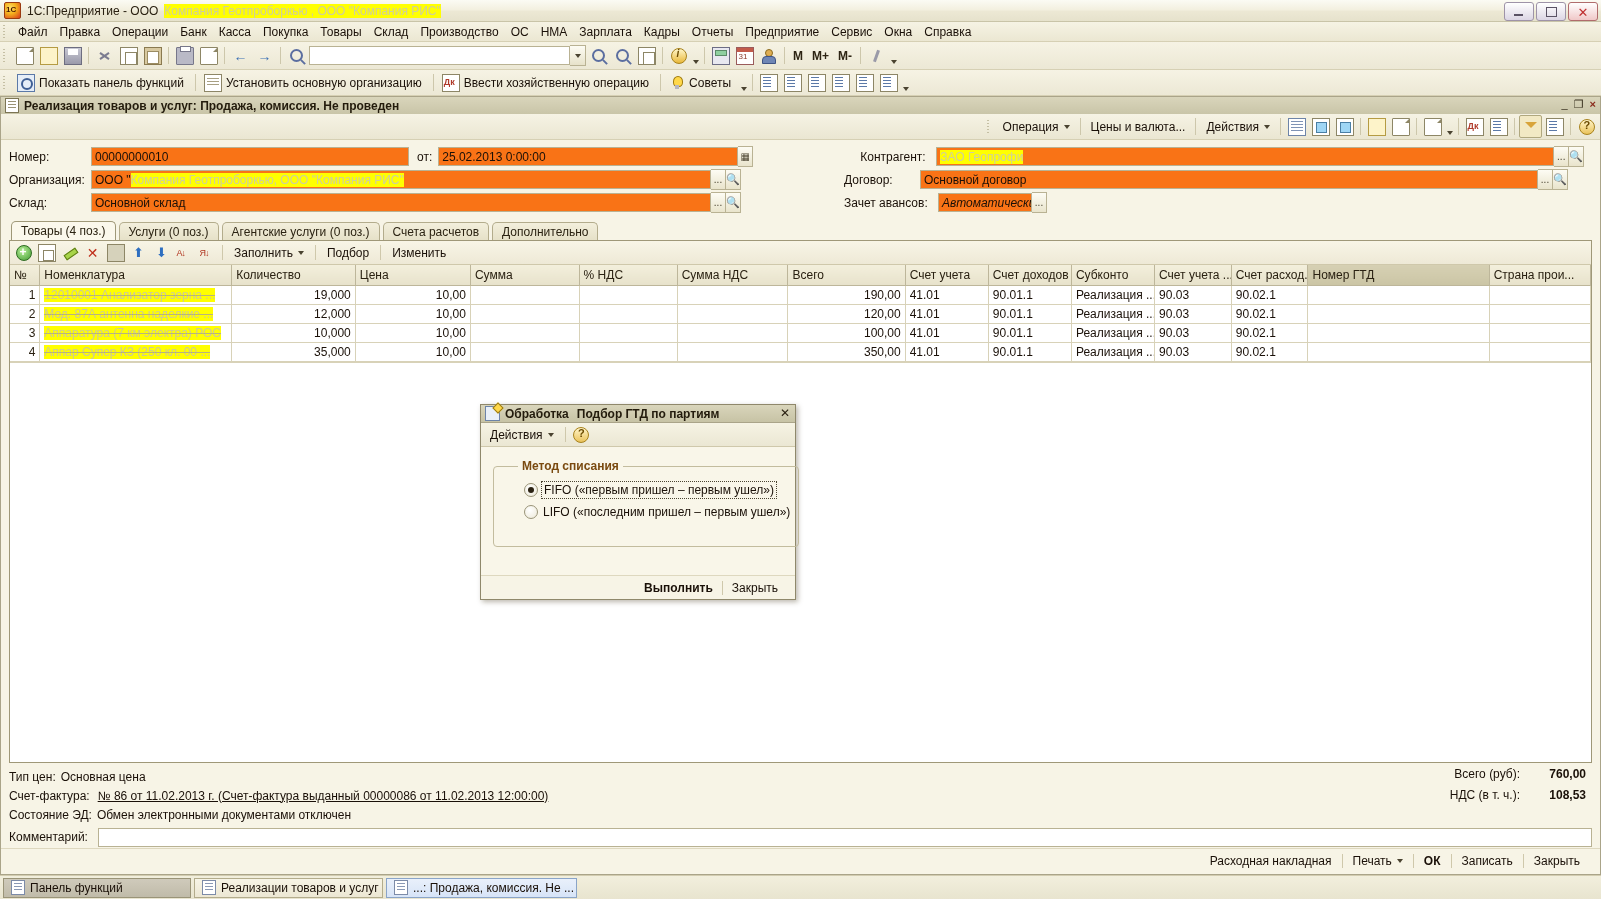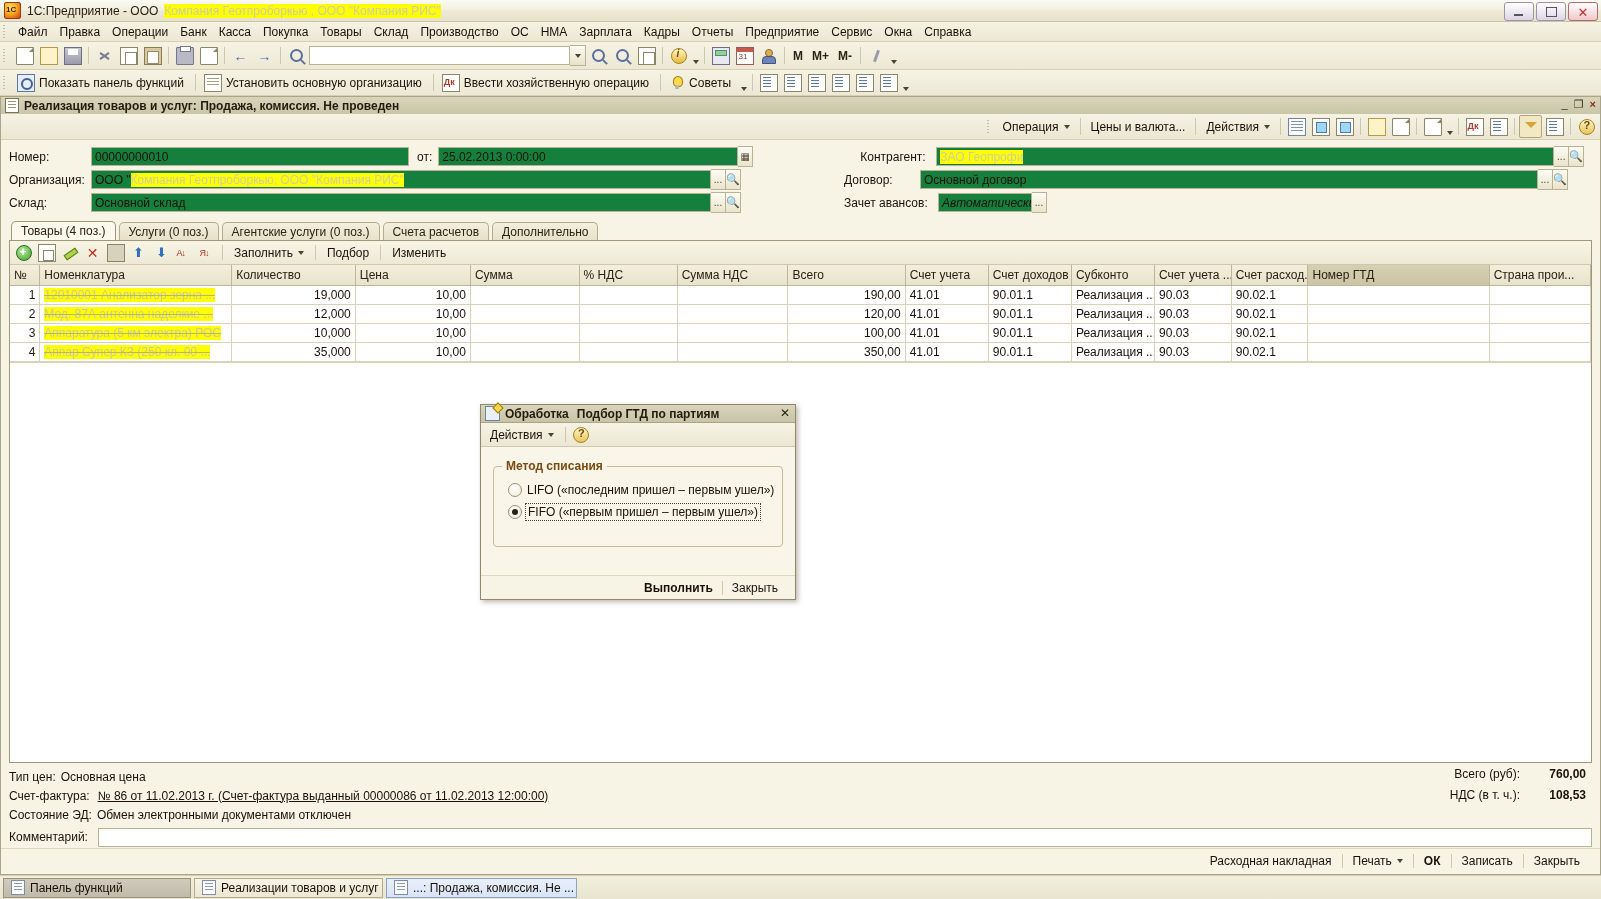--- a/index.html
+++ b/index.html
@@ -163,21 +163,21 @@
     height:23px;flex:0 0 23px;display:flex;align-items:center;gap:1px;padding:1px 2px;
     background:linear-gradient(to bottom,#f6f3e4,#eae6d2);border-bottom:1px solid #d6d0b4;justify-content:flex-end;
   }
   .dtbtn{height:19px;display:flex;align-items:center;padding:0 5px;border:1px solid transparent;border-radius:2px;font-size:12px;white-space:nowrap;}
 
   
   .form{padding:6px 8px 0 8px;position:relative;}
   .frow{display:flex;align-items:center;height:21px;margin-bottom:2px;}
   .flabel{font-size:12px;white-space:nowrap;}
   .finput{
-    border:1px solid #b9b293;background:#15803d;height:17px;
+    border:1px solid #b9b293;background:#f97316;height:17px;
     font-family:inherit;font-size:12px;color:#1a1008;padding:0 3px;
     display:flex;align-items:center;overflow:hidden;white-space:nowrap;
   }
   .fbtn{width:14px;height:19px;border:1px solid #b9b293;border-left:none;
     background:linear-gradient(to bottom,#fdfcf4,#e9e4cc);
     display:flex;align-items:center;justify-content:center;font-size:10px;color:#4a4330;}
   .fbtn.mag{font-size:11px;}
 
   
   .tabs{display:flex;align-items:flex-end;padding-left:10px;height:19px;margin-top:6px;}
@@ -246,21 +246,21 @@
   }
   .modal-title .mi{width:13px;height:13px;background:#e9f0f8;border:1px solid #6d84a8;margin-right:5px;position:relative;}
   .modal-title .mi:after{content:"";position:absolute;right:-3px;top:-3px;width:6px;height:6px;
     background:#ffd84a;border:1px solid #9a7a12;transform:rotate(45deg);}
   .modal-title .mt{font-size:12px;font-weight:bold;color:#231b0c;white-space:nowrap;}
   .modal-x{position:absolute;right:5px;top:1px;font-size:12px;font-weight:bold;color:#2a2112;line-height:14px;}
   .modal-toolbar{height:21px;flex:0 0 21px;display:flex;align-items:center;gap:3px;padding:1px 3px;
     background:linear-gradient(to bottom,#f6f3e4,#ebe7d3);border-bottom:1px solid #cfc8ab;}
   .modal-body{flex:1 1 auto;padding:12px;position:relative;background:#f9f6e9;}
   fieldset.grp{
-    border:1px solid #c3bc9e;border-radius:4px;margin:0;padding:6px 8px 10px 8px;height:70px;
+    border:1px solid #c3bc9e;border-radius:4px;margin:0;padding:6px 8px 10px 24px;height:70px;
   }
   fieldset.grp legend{font-size:12px;font-weight:bold;color:#7a4a10;padding:0 4px;}
   .radio-row{display:flex;align-items:center;height:22px;margin-left:6px;}
   .radio{
     width:12px;height:12px;border-radius:50%;border:1px solid #9a9478;
     background:radial-gradient(circle at 40% 35%,#ffffff,#ece8d6);margin-right:5px;position:relative;flex:0 0 12px;
   }
   .radio.on:after{content:"";position:absolute;left:3px;top:3px;width:6px;height:6px;border-radius:50%;background:#2a2112;}
   .radio-label{font-size:12px;white-space:nowrap;}
   .radio-label.focus{outline:1px dotted #4a4330;outline-offset:1px;padding:0 1px;}
@@ -709,21 +709,21 @@
               <td>41.01</td>
               <td>90.01.1</td>
               <td>Реализация ...</td>
               <td>90.03</td>
               <td>90.02.1</td>
               <td class="cellsel"></td>
               <td></td>
             </tr>
             <tr>
               <td class="rownum">3</td>
-              <td><span class="redline">Аппаратура (5 км электра) РОС</span></td>
+              <td><span class="redline">Аппаратура (7 км электра) РОС</span></td>
               <td class="num">10,000</td>
               <td class="num">10,00</td>
               <td class="num"></td>
               <td></td>
               <td class="num"></td>
               <td class="num">100,00</td>
               <td>41.01</td>
               <td>90.01.1</td>
               <td>Реализация ...</td>
               <td>90.03</td>
@@ -814,26 +814,26 @@
         </div>
         <div class="gsep"></div>
         <div class="gt">
             <span class="ico qm"></span>
           </div>
       </div>
       <div class="modal-body">
         <fieldset class="grp">
           <legend>Метод списания</legend>
           <div class="radio-row">
+            <span class="radio on"></span>
+            <span class="radio-label focus">FIFO («первым пришел – первым ушел»)</span>
+          </div>
+          <div class="radio-row">
             <span class="radio"></span>
             <span class="radio-label">LIFO («последним пришел – первым ушел»)</span>
-          </div>
-          <div class="radio-row">
-            <span class="radio on"></span>
-            <span class="radio-label focus">FIFO («первым пришел – первым ушел»)</span>
           </div>
         </fieldset>
       </div>
       <div class="modal-footer">
         <div class="mfbtn bold">Выполнить</div>
         <div class="vsep"></div>
         <div class="mfbtn">Закрыть</div>
       </div>
     </div>
 

